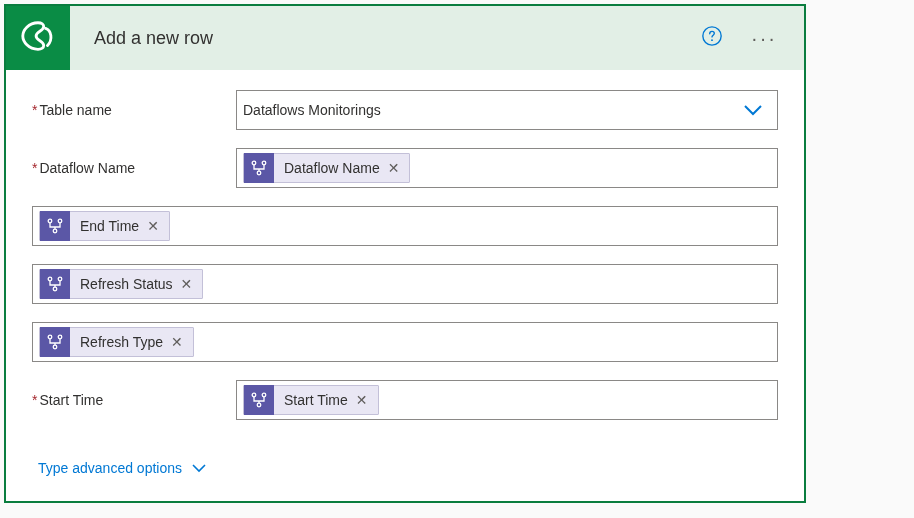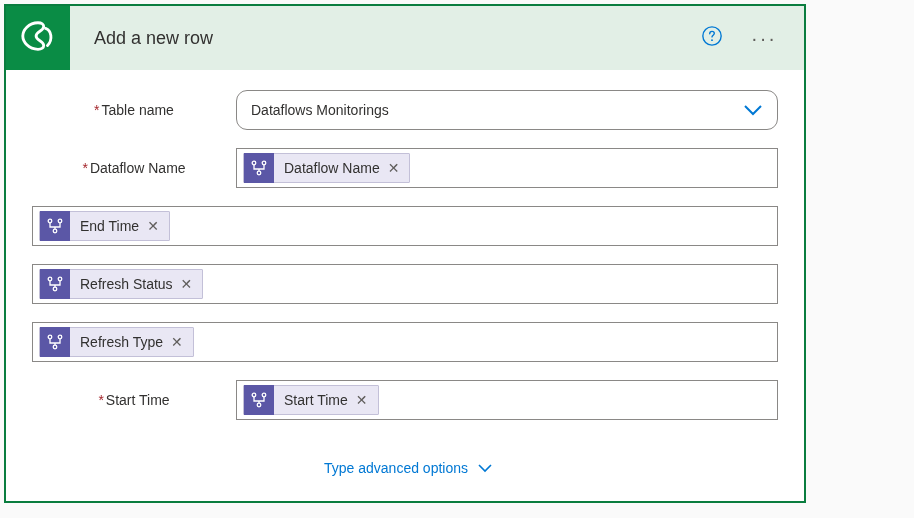--- a/index.html
+++ b/index.html
@@ -48,21 +48,20 @@
     width: 40px; height: 40px;
     display: flex; align-items: center; justify-content: center;
     margin-right: 20px;
     cursor: pointer;
     font-size: 20px;
     color: #605e5c;
     letter-spacing: 2px;
   }
   .body {
     padding: 20px 26px 24px 26px;
-    text-align: center;
   }
   .row {
     display: flex;
     align-items: center;
     margin-bottom: 18px;
   }
   .row:last-of-type { margin-bottom: 0; }
   .label {
     width: 204px;
     flex-shrink: 0;
@@ -75,21 +74,21 @@
     border: 1px solid #8a8886;
     background: #fff;
     min-height: 40px;
     display: flex;
     align-items: center;
     padding: 4px 6px;
     font-size: 14px;
     color: #323130;
     position: relative;
   }
-  .dropdown { justify-content: space-between; cursor: pointer; padding-left: 14px; border-radius: 11px; }
+  .dropdown { justify-content: space-between; cursor: pointer; padding-left: 6px; }
   .chev {
     margin-right: 8px;
     display:flex;
   }
   .token {
     display: inline-flex;
     align-items: center;
     background: #e9e7f4;
     border: 1px solid #c3c0d8;
     border-radius: 1px;

